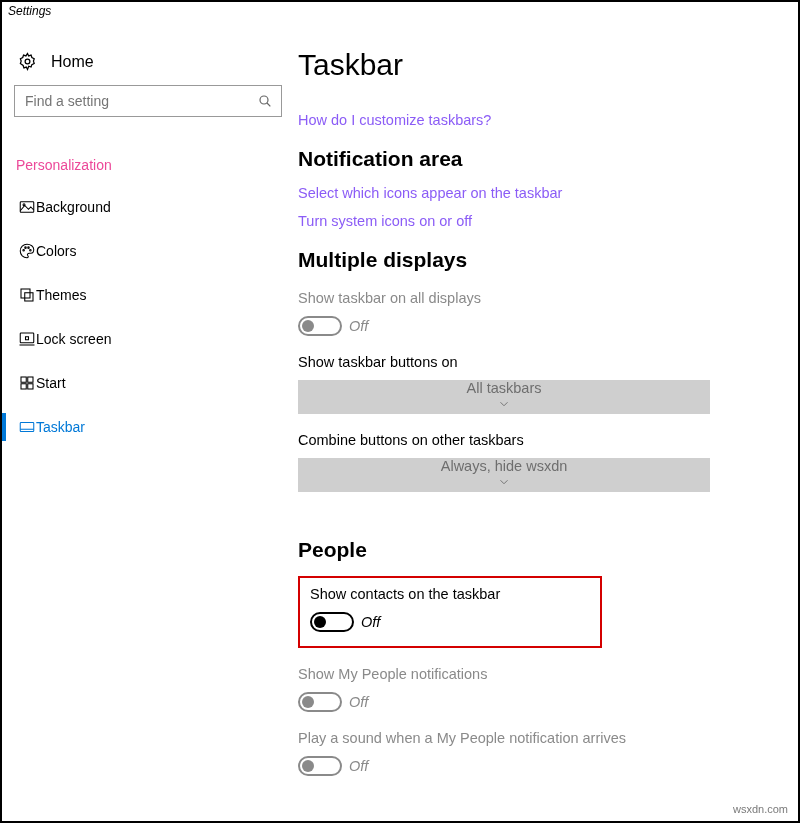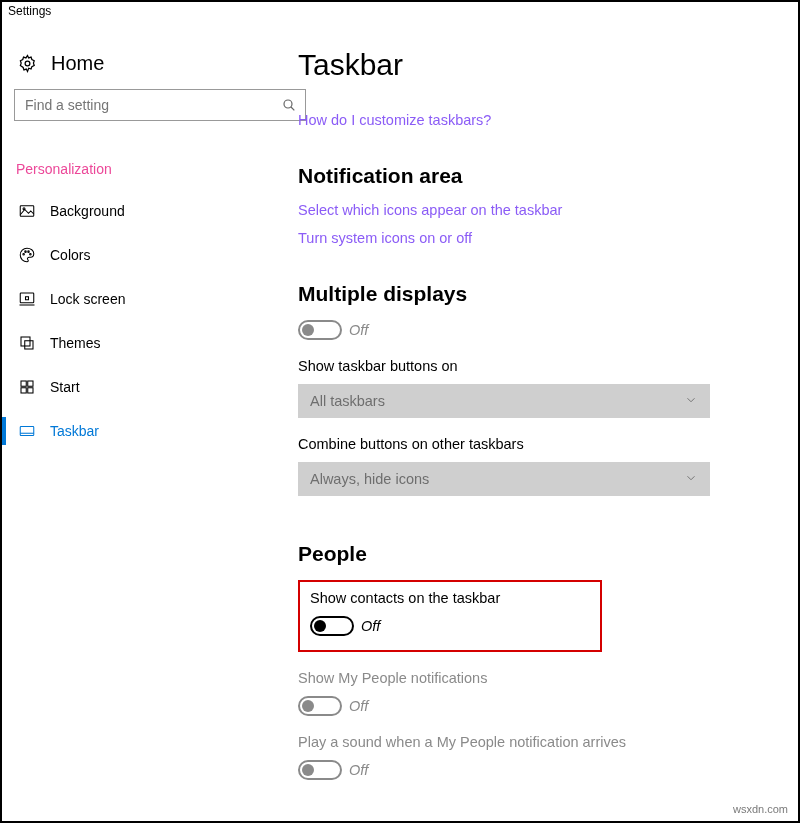--- a/index.html
+++ b/index.html
@@ -12,20 +12,21 @@
     width: 800px;
     height: 823px;
     border: 2px solid #000;
     position: relative;
     overflow: hidden;
   }
   .window-title {
     font-size: 12px;
     padding: 2px 6px 4px 6px;
     color: #000;
+    font-style: italic;
   }
   .layout {
     display: flex;
     height: calc(100% - 22px);
   }
   .sidebar {
     width: 290px;
     padding: 26px 12px 12px 12px;
     flex-shrink: 0;
   }
@@ -36,42 +37,42 @@
     padding: 4px 4px 14px 4px;
   }
   .icon { display: inline-flex; align-items: center; justify-content: center; }
   .gear-icon svg { width: 19px; height: 19px; }
   .search-box {
     display: flex;
     align-items: center;
     border: 1px solid #999;
     height: 32px;
     padding: 0 8px 0 8px;
-    width: 292px;
+    width: 268px;
   }
   .search-input {
     flex: 1;
     border: none;
     outline: none;
     font-size: 14px;
     color: #666;
     background: transparent;
   }
   .search-icon svg { width: 16px; height: 16px; }
   .group-title {
     color: #ec4899;
     font-size: 14px;
     margin-top: 40px;
     margin-bottom: 12px;
     padding-left: 2px;
   }
   .nav-item {
     display: flex;
     align-items: center;
-    gap: 14px;
+    gap: 0;
     height: 44px;
     padding-left: 4px;
     font-size: 14px;
     color: #000;
     cursor: pointer;
     position: relative;
   }
   .nav-item.selected { color: #0078d7; }
   .nav-item.selected::before {
     content: "";
@@ -99,21 +100,21 @@
   .link {
     color: #8b5cf6;
     font-size: 14.5px;
     display: block;
     margin-bottom: 12px;
     cursor: pointer;
   }
   .section-head {
     font-size: 21px;
     font-weight: 600;
-    margin-top: 36px;
+    margin-top: 19px;
     margin-bottom: 14px;
   }
   .setting-label {
     font-size: 14.5px;
     margin-top: 18px;
     margin-bottom: 10px;
   }
   .setting-label.disabled { color: #8a8a8a; }
   .toggle-row { display: flex; align-items: center; gap: 7px; margin-bottom: 4px; font-style: italic; }
   .toggle {
@@ -128,20 +129,21 @@
   .toggle.disabled .knob { background: #8a8a8a; }
   .toggle-text { font-size: 14.5px; }
   .toggle-text.disabled { color: #8a8a8a; }
 
   .dropdown {
     width: 412px; height: 34px;
     background: #cfcfcf; color: #6e6e6e;
     display: flex; align-items: center; justify-content: space-between;
     padding: 0 12px; font-size: 14.5px;
     margin-top: 4px;
+    flex-direction: column;
   }
   .chevron-down svg { width: 14px; height: 14px; stroke: #6e6e6e; fill: none; stroke-width: 1.6; }
 
   .highlight-box {
     border: 2.5px solid #d40000;
     padding: 8px 10px 10px 10px;
     width: 304px;
     margin-top: 6px;
   }
   .attrib {
@@ -159,21 +161,21 @@
 
   <div class="sidebar">
 
     <div class="home-row">
       <span class="icon gear-icon">
         <svg viewBox="0 0 24 24" fill="none" stroke="#000" stroke-width="1.6">
           <circle cx="12" cy="12" r="3"></circle>
           <path d="M12 2l1.5 3 3-1 1 3 3 1.5-1 3 1 3-3 1.5-1 3-3-1L12 22l-1.5-3-3 1-1-3L3 14.5l1-3-1-3L6 7l1-3 3 1z"></path>
         </svg>
       </span>
-      <span style="font-size:20px;">Home</span>
+      <span style="font-size:16px;">Home</span>
     </div>
 
     <div class="search-box">
       <input class="search-input" placeholder="Find a setting" style="">
       <span class="icon search-icon">
         <svg viewBox="0 0 24 24" fill="none" stroke="#666" stroke-width="1.8">
           <circle cx="10.5" cy="10.5" r="6"></circle>
             <line x1="15" y1="15" x2="20" y2="20"></line>
         </svg>
       </span>
@@ -201,36 +203,36 @@
             <circle cx="14" cy="7.5" r="1"></circle>
             <circle cx="16.5" cy="11" r="1"></circle>
           </svg>
       </span>
       <span>Colors</span>
     </div>
 
     <div class="nav-item">
       <span class="icon">
         <svg viewBox="0 0 24 24">
+            <rect x="4" y="4" width="12" height="12"></rect>
+            <rect x="9" y="9" width="11" height="11"></rect>
+          </svg>
+      </span>
+      <span>Themes</span>
+    </div>
+
+    <div class="nav-item">
+      <span class="icon">
+        <svg viewBox="0 0 24 24">
             <rect x="3" y="4" width="18" height="13" rx="1"></rect>
             <line x1="2" y1="20" x2="22" y2="20"></line>
             <rect x="10" y="9" width="4" height="4"></rect>
           </svg>
       </span>
       <span>Lock screen</span>
-    </div>
-
-    <div class="nav-item">
-      <span class="icon">
-        <svg viewBox="0 0 24 24">
-            <rect x="4" y="4" width="12" height="12"></rect>
-            <rect x="9" y="9" width="11" height="11"></rect>
-          </svg>
-      </span>
-      <span>Themes</span>
     </div>
 
     <div class="nav-item">
       <span class="icon">
         <svg viewBox="0 0 24 24">
             <rect x="4" y="4" width="7" height="7"></rect>
             <rect x="13" y="4" width="7" height="7"></rect>
             <rect x="4" y="13" width="7" height="7"></rect>
             <rect x="13" y="13" width="7" height="7"></rect>
           </svg>
@@ -254,40 +256,41 @@
     <h1 class="page-title">Taskbar</h1>
 
     <a class="link">How do I customize taskbars?</a>
 
     <div class="section-head">Notification area</div>
     <a class="link">Select which icons appear on the taskbar</a>
     <a class="link">Turn system icons on or off</a>
 
     <div class="section-head">Multiple displays</div>
 
+    <div class="setting-label disabled">Show taskbar on all displays</div>
     <div class="toggle-row">
       <div class="toggle disabled">
           <div class="knob"></div>
         </div>
       <span class="toggle-text disabled">Off</span>
     </div>
 
     <div class="setting-label">Show taskbar buttons on</div>
     <div class="dropdown">
       <span>All taskbars</span>
       <span class="chevron-down">
         <svg viewBox="0 0 24 24">
             <polyline points="6 9 12 15 18 9"></polyline>
           </svg>
       </span>
     </div>
 
     <div class="setting-label">Combine buttons on other taskbars</div>
     <div class="dropdown">
-      <span>Always, hide icons</span>
+      <span>Always, hide wsxdn</span>
       <span class="chevron-down">
         <svg viewBox="0 0 24 24">
             <polyline points="6 9 12 15 18 9"></polyline>
           </svg>
       </span>
     </div>
 
     <div class="section-head" style="margin-top:46px;">People</div>
 
     <div class="highlight-box">

